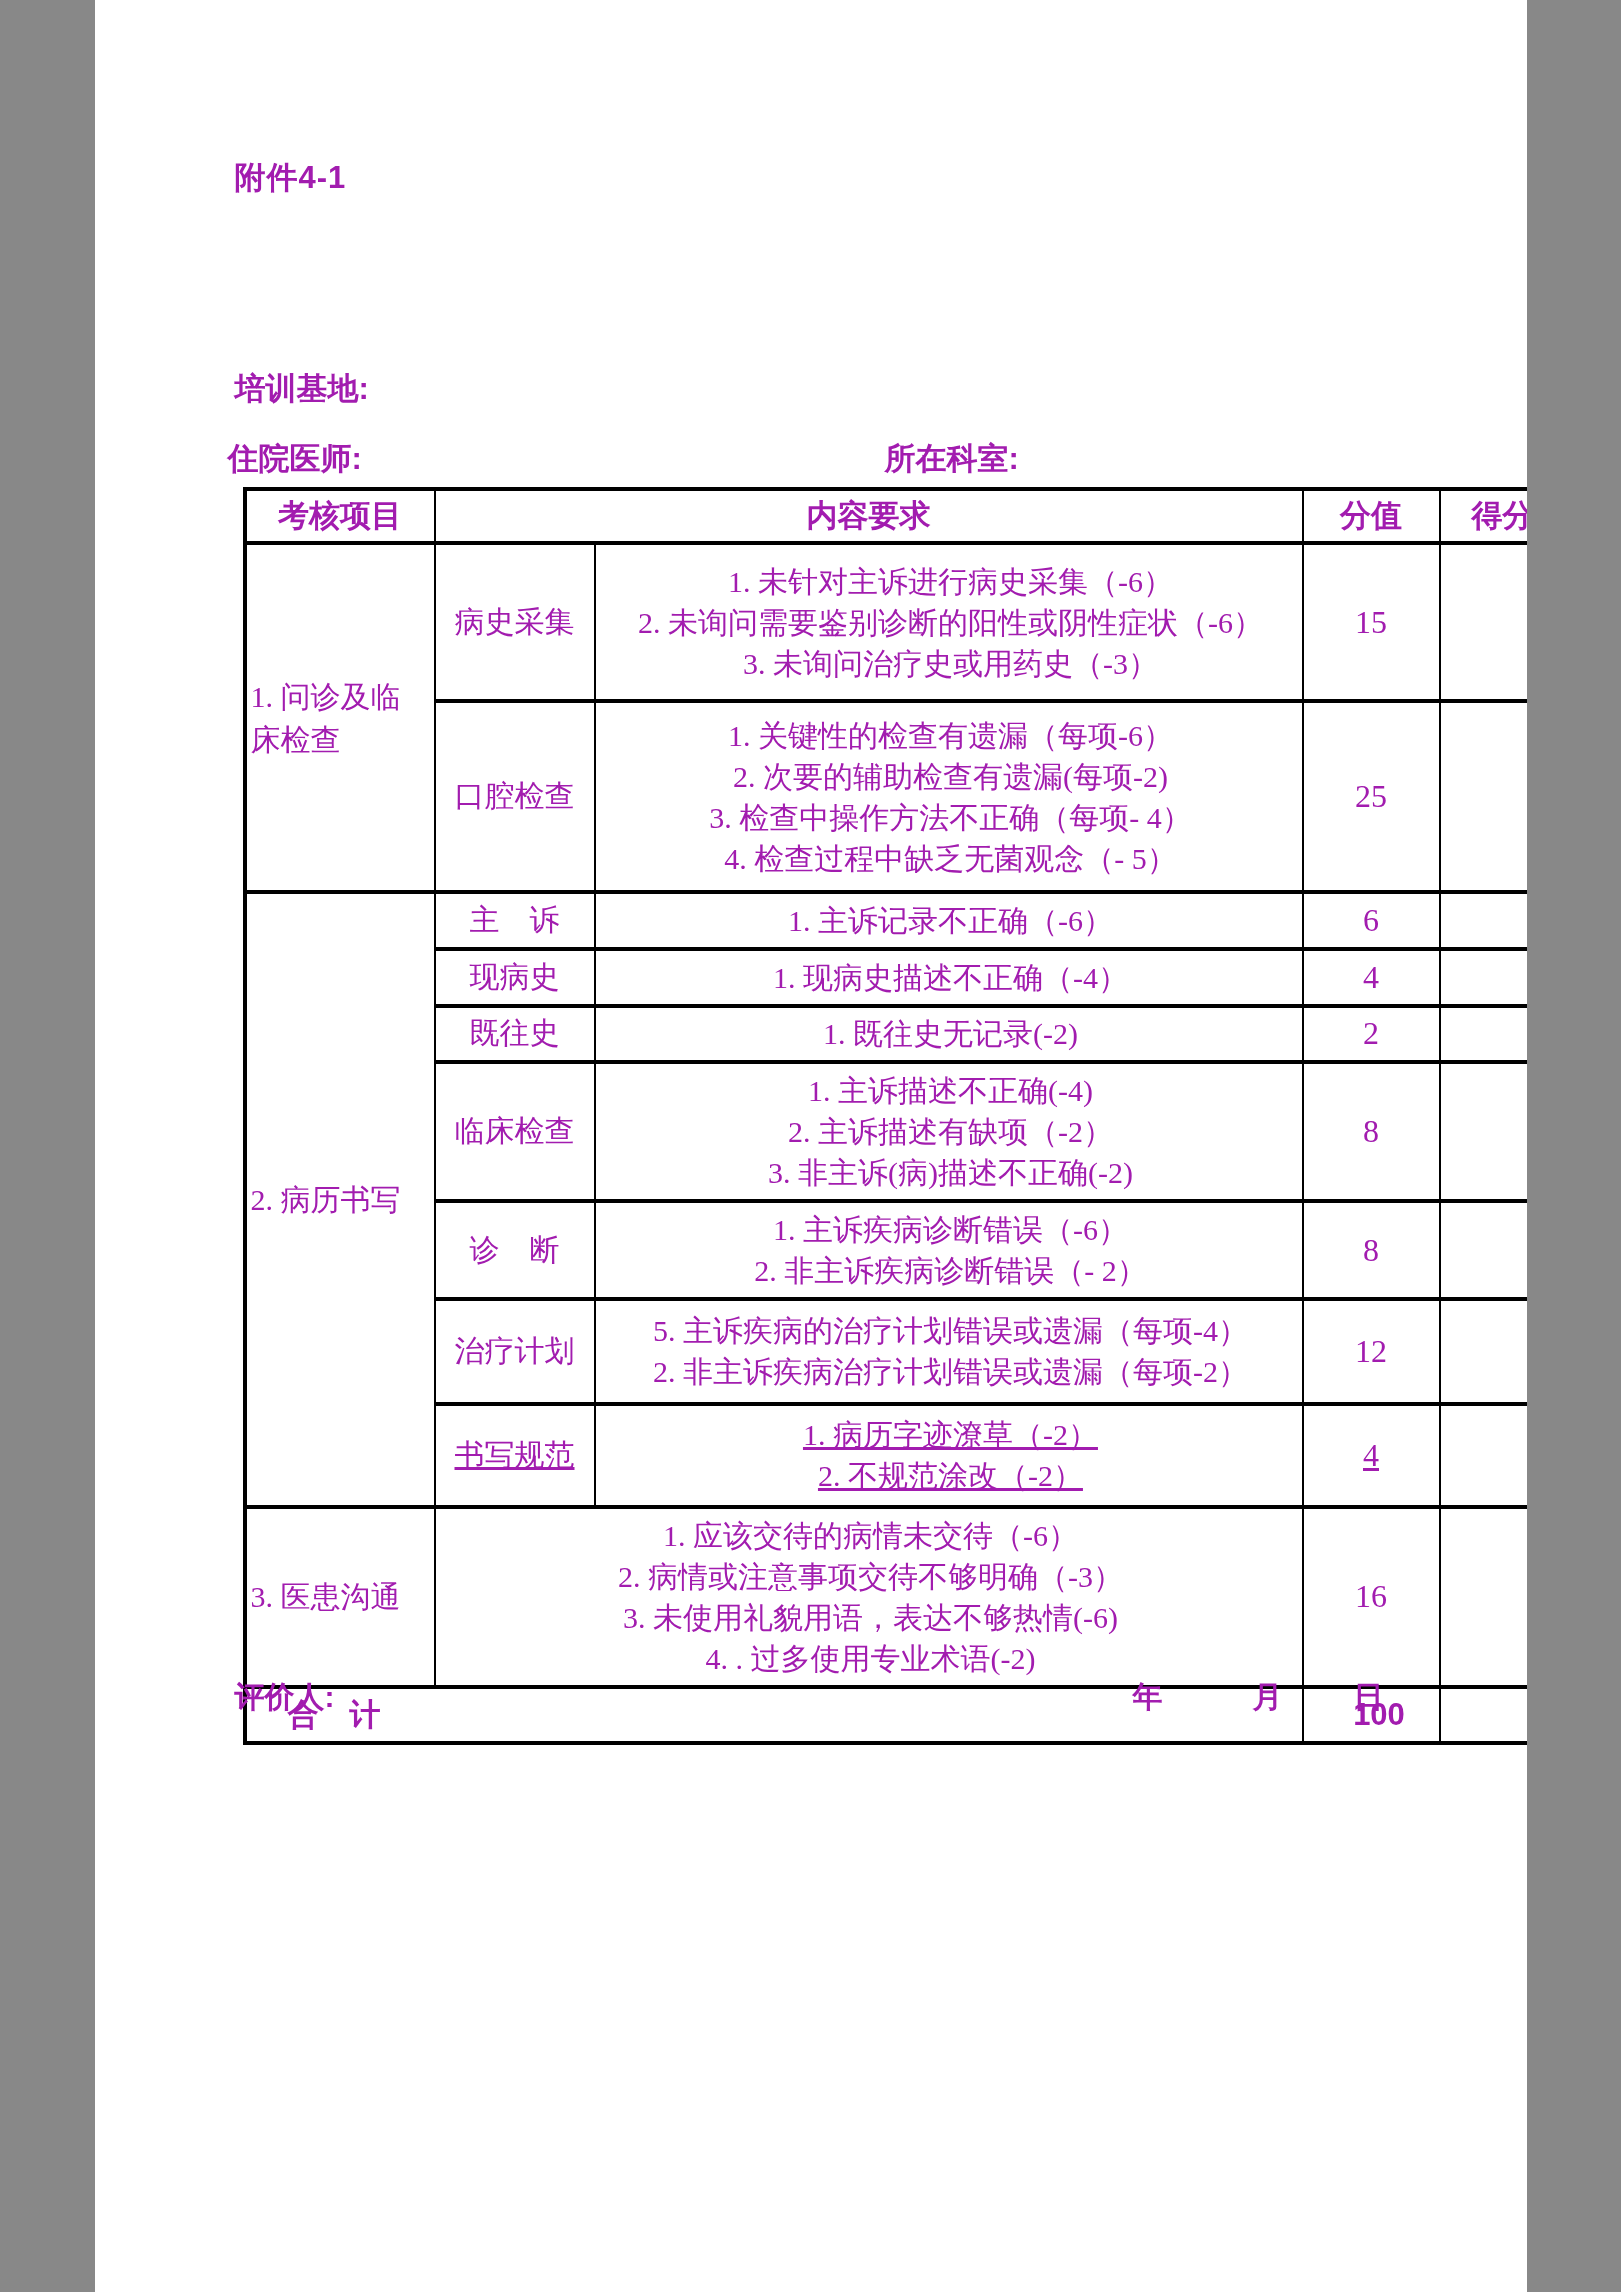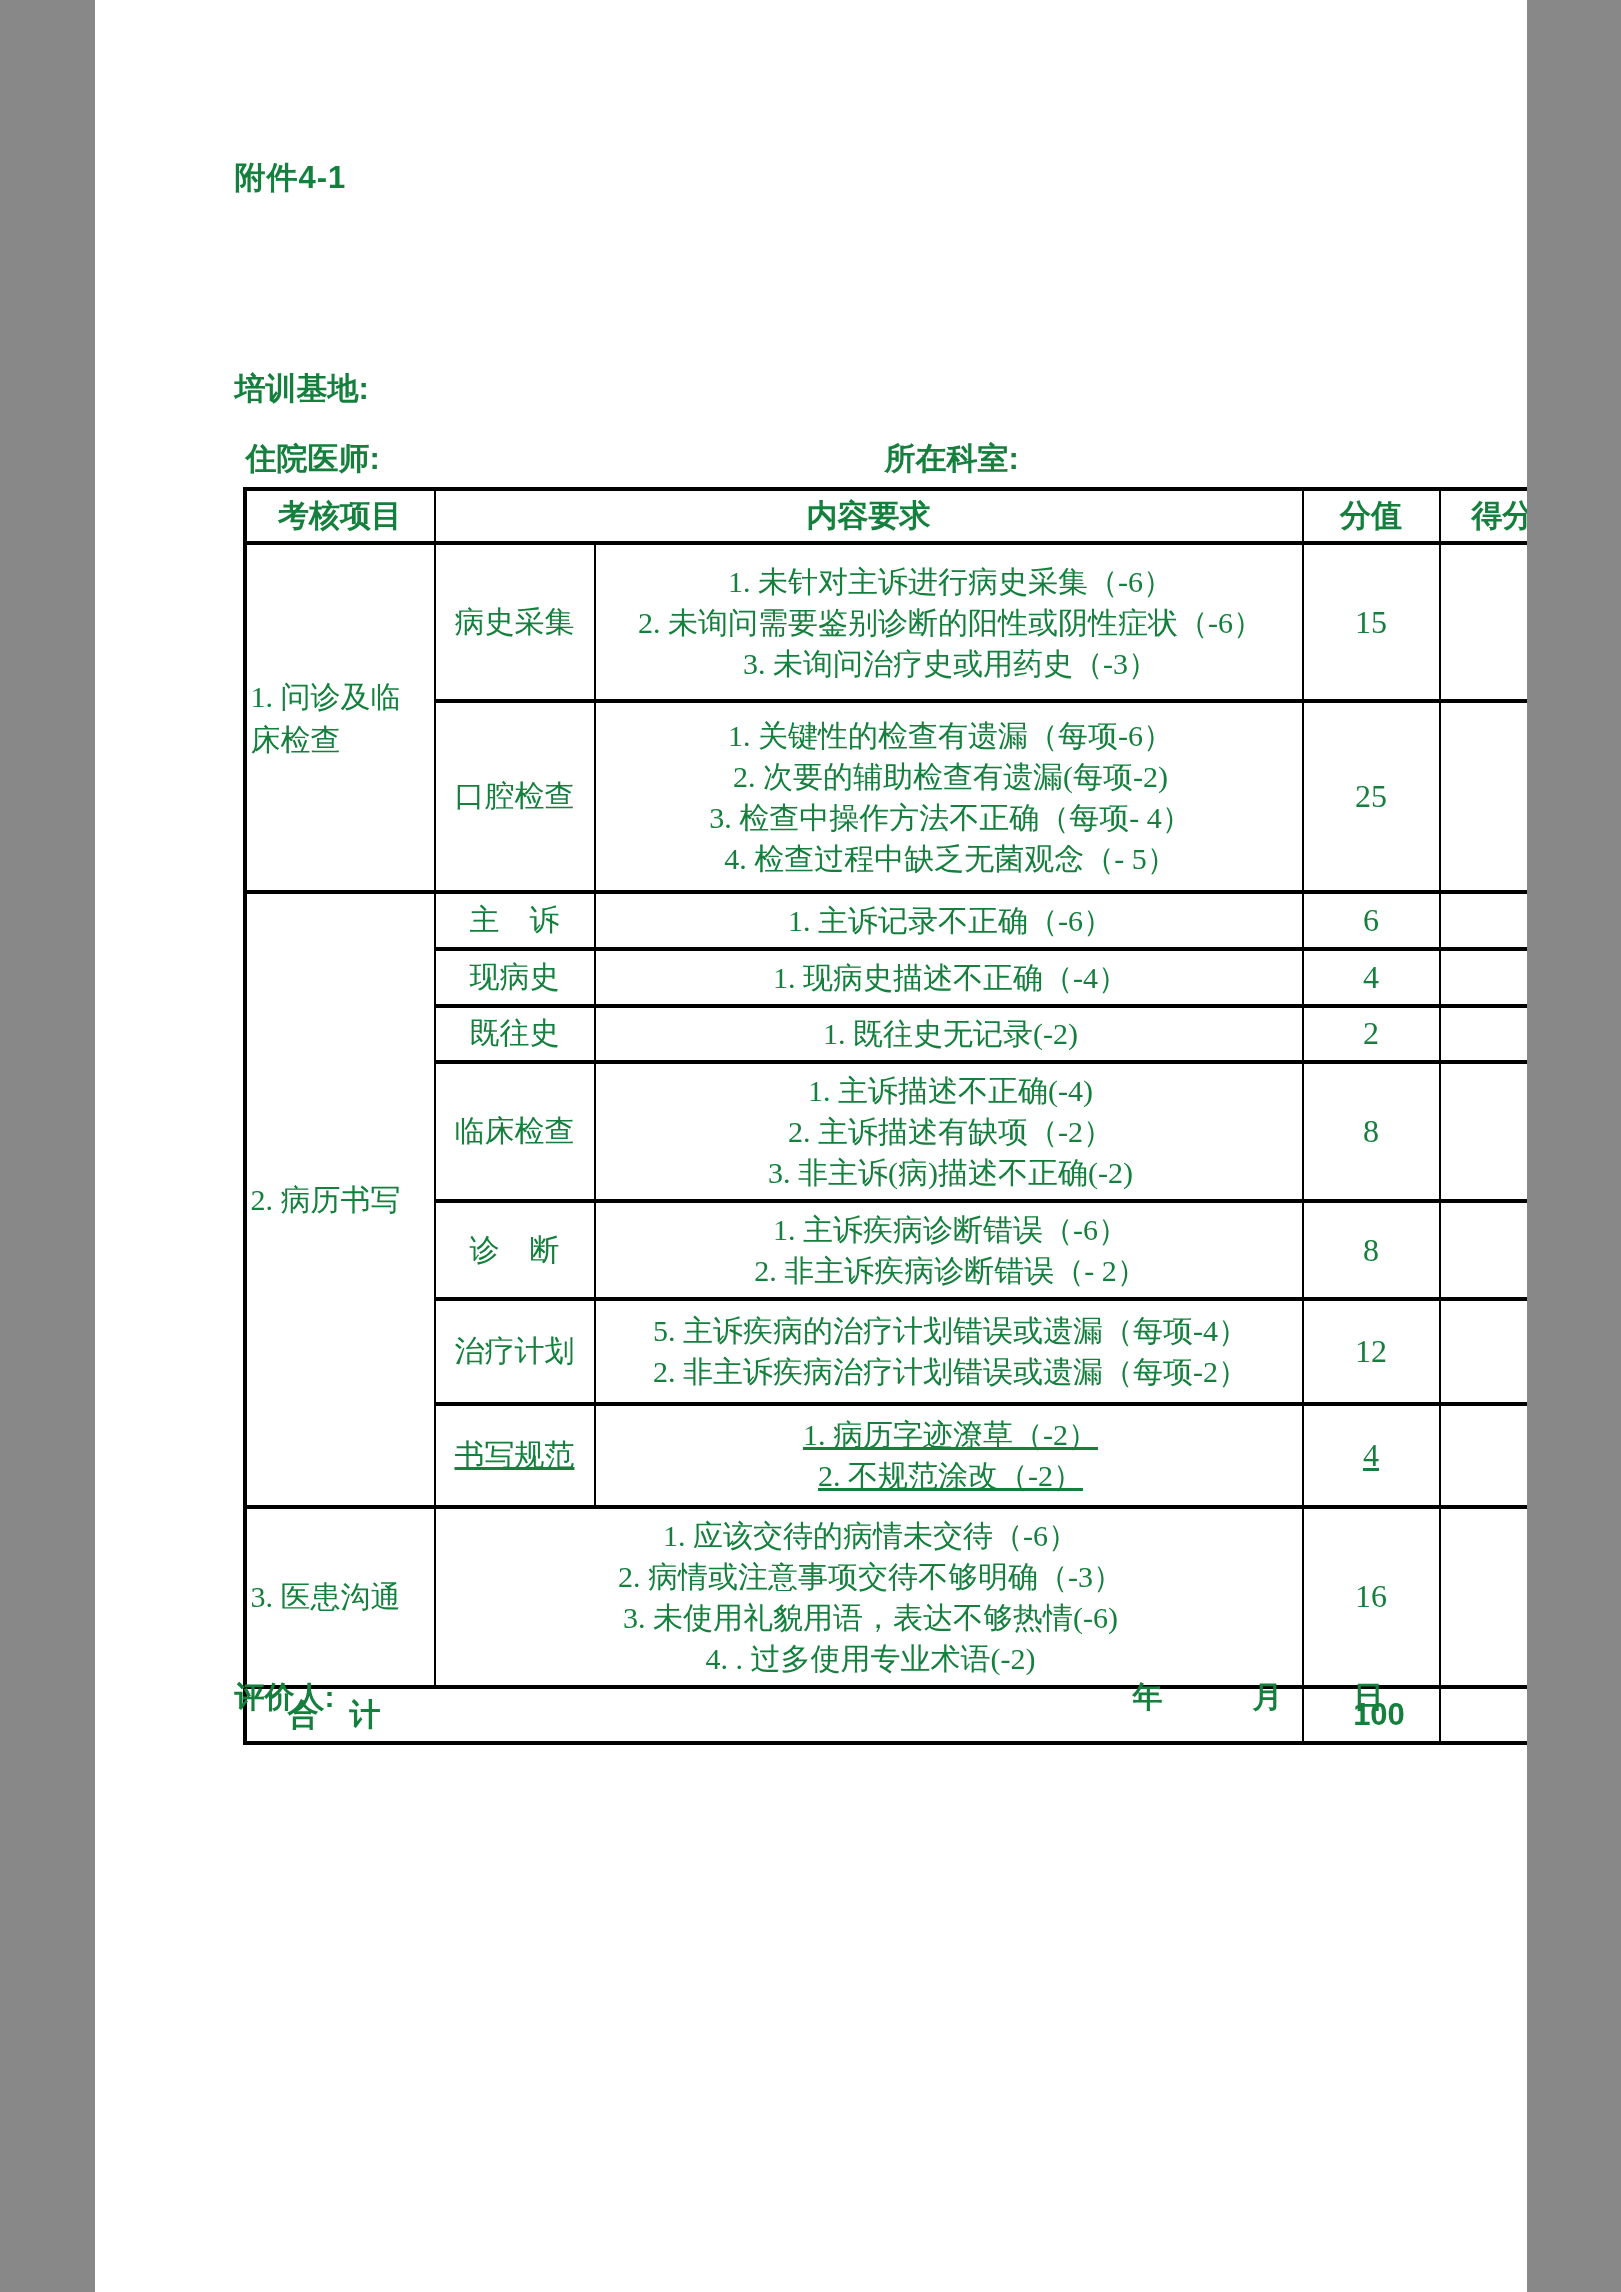--- a/index.html
+++ b/index.html
@@ -2,35 +2,35 @@
 <html><head>
 <meta charset="utf-8">
 <style>
   html,body{margin:0;padding:0;background:#888;}
   .page{
     position:relative;
     width:1432px;height:2293px;
     background:#ffffff;
     margin:0 auto;
     font-family:"Liberation Sans",sans-serif;
-    color:#15803d;
+    color:#a21caf;
     overflow:hidden;
   }
   .attachment{
     position:absolute;left:140px;top:157px;
     font-size:31px;font-weight:600;letter-spacing:1px;
   }
   .doc-title{
     position:absolute;left:0;top:245px;width:1621px;
     text-align:center;
     font-size:45px;font-weight:bold;letter-spacing:2px;
   }
   .field-label{position:absolute;font-size:31px;font-weight:600;}
   .training-base{left:140px;top:368px;}
-  .resident{left:151px;top:438px;}
+  .resident{left:133px;top:438px;}
   .department{left:790px;top:438px;}
 
   table.score-table{
     position:absolute;left:148px;top:487px;
     width:1322px;
     border-collapse:collapse;
     table-layout:fixed;
     border:4.9px solid #000;
   }
   .score-table td{

